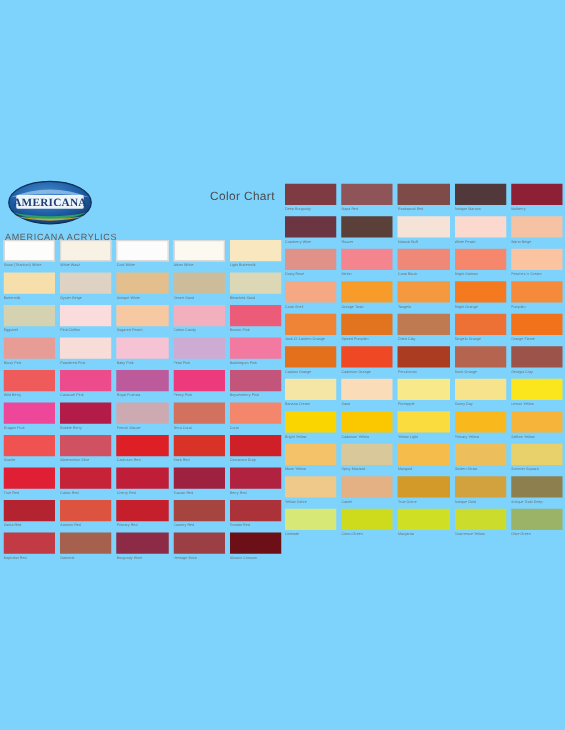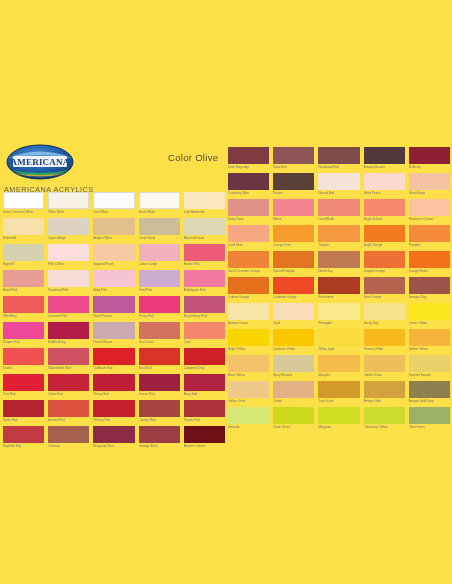--- a/index.html
+++ b/index.html
@@ -1,21 +1,21 @@
 <!DOCTYPE html>
 <html><head>
 <meta charset="utf-8">
 <style>
   html,body{margin:0;padding:0;}
   body{
     width:452px;height:584px;background:#ffffff;
     font-family:"Liberation Sans",sans-serif;
     overflow:hidden;
   }
-  .page{position:relative;width:452px;height:584px;background:#fde047;}
+  .page{position:relative;width:452px;height:584px;background:#7dd3fc;}
 
   
   .header{
     position:absolute;left:0;top:140px;width:452px;height:46px;
   }
   .logo{
     position:absolute;left:6px;top:2px;width:68px;height:40px;
   }
   .logo svg{display:block;}
   .title{
@@ -75,21 +75,21 @@
         </defs>
         <ellipse cx="34" cy="20" rx="33" ry="17" fill="url(#globe)"></ellipse>
         <ellipse cx="34" cy="20" rx="33" ry="17" fill="none" stroke="#0e2f57" stroke-width="1"></ellipse>
         <path d="M2 16 Q34 3 66 16 Q34 10 2 16 Z" fill="#9ec9ef" opacity=".75"></path>
         <path d="M4 28 Q34 40 64 28 Q34 34 4 28 Z" fill="#2fae5e" opacity=".85"></path>
         <path d="M6 31 Q34 38 62 31 Q34 35 6 31 Z" fill="#e8b52a" opacity=".8"></path>
         <rect x="7" y="14" width="54" height="11" rx="1.5" fill="#ffffff" opacity=".92"></rect>
         <text x="34" y="22.5" text-anchor="middle" font-family="Liberation Serif, serif" font-size="9" font-weight="bold" fill="#1b3f73" letter-spacing="0.2">AMERICANA</text>
       </svg>
     </div>
-    <div class="title">Color Olive</div>
+    <div class="title">Color Chart</div>
   </div>
 
   <div class="section-heading">AMERICANA ACRYLICS</div>
 
   <div class="panel panel-left">
     <div class="grid" id="grid-left">
         <div class="cell">
           <div class="sw outlined" style="background: rgb(253, 253, 251);"></div>
           <div class="cap">Snow (Titanium) White</div>
         </div>

